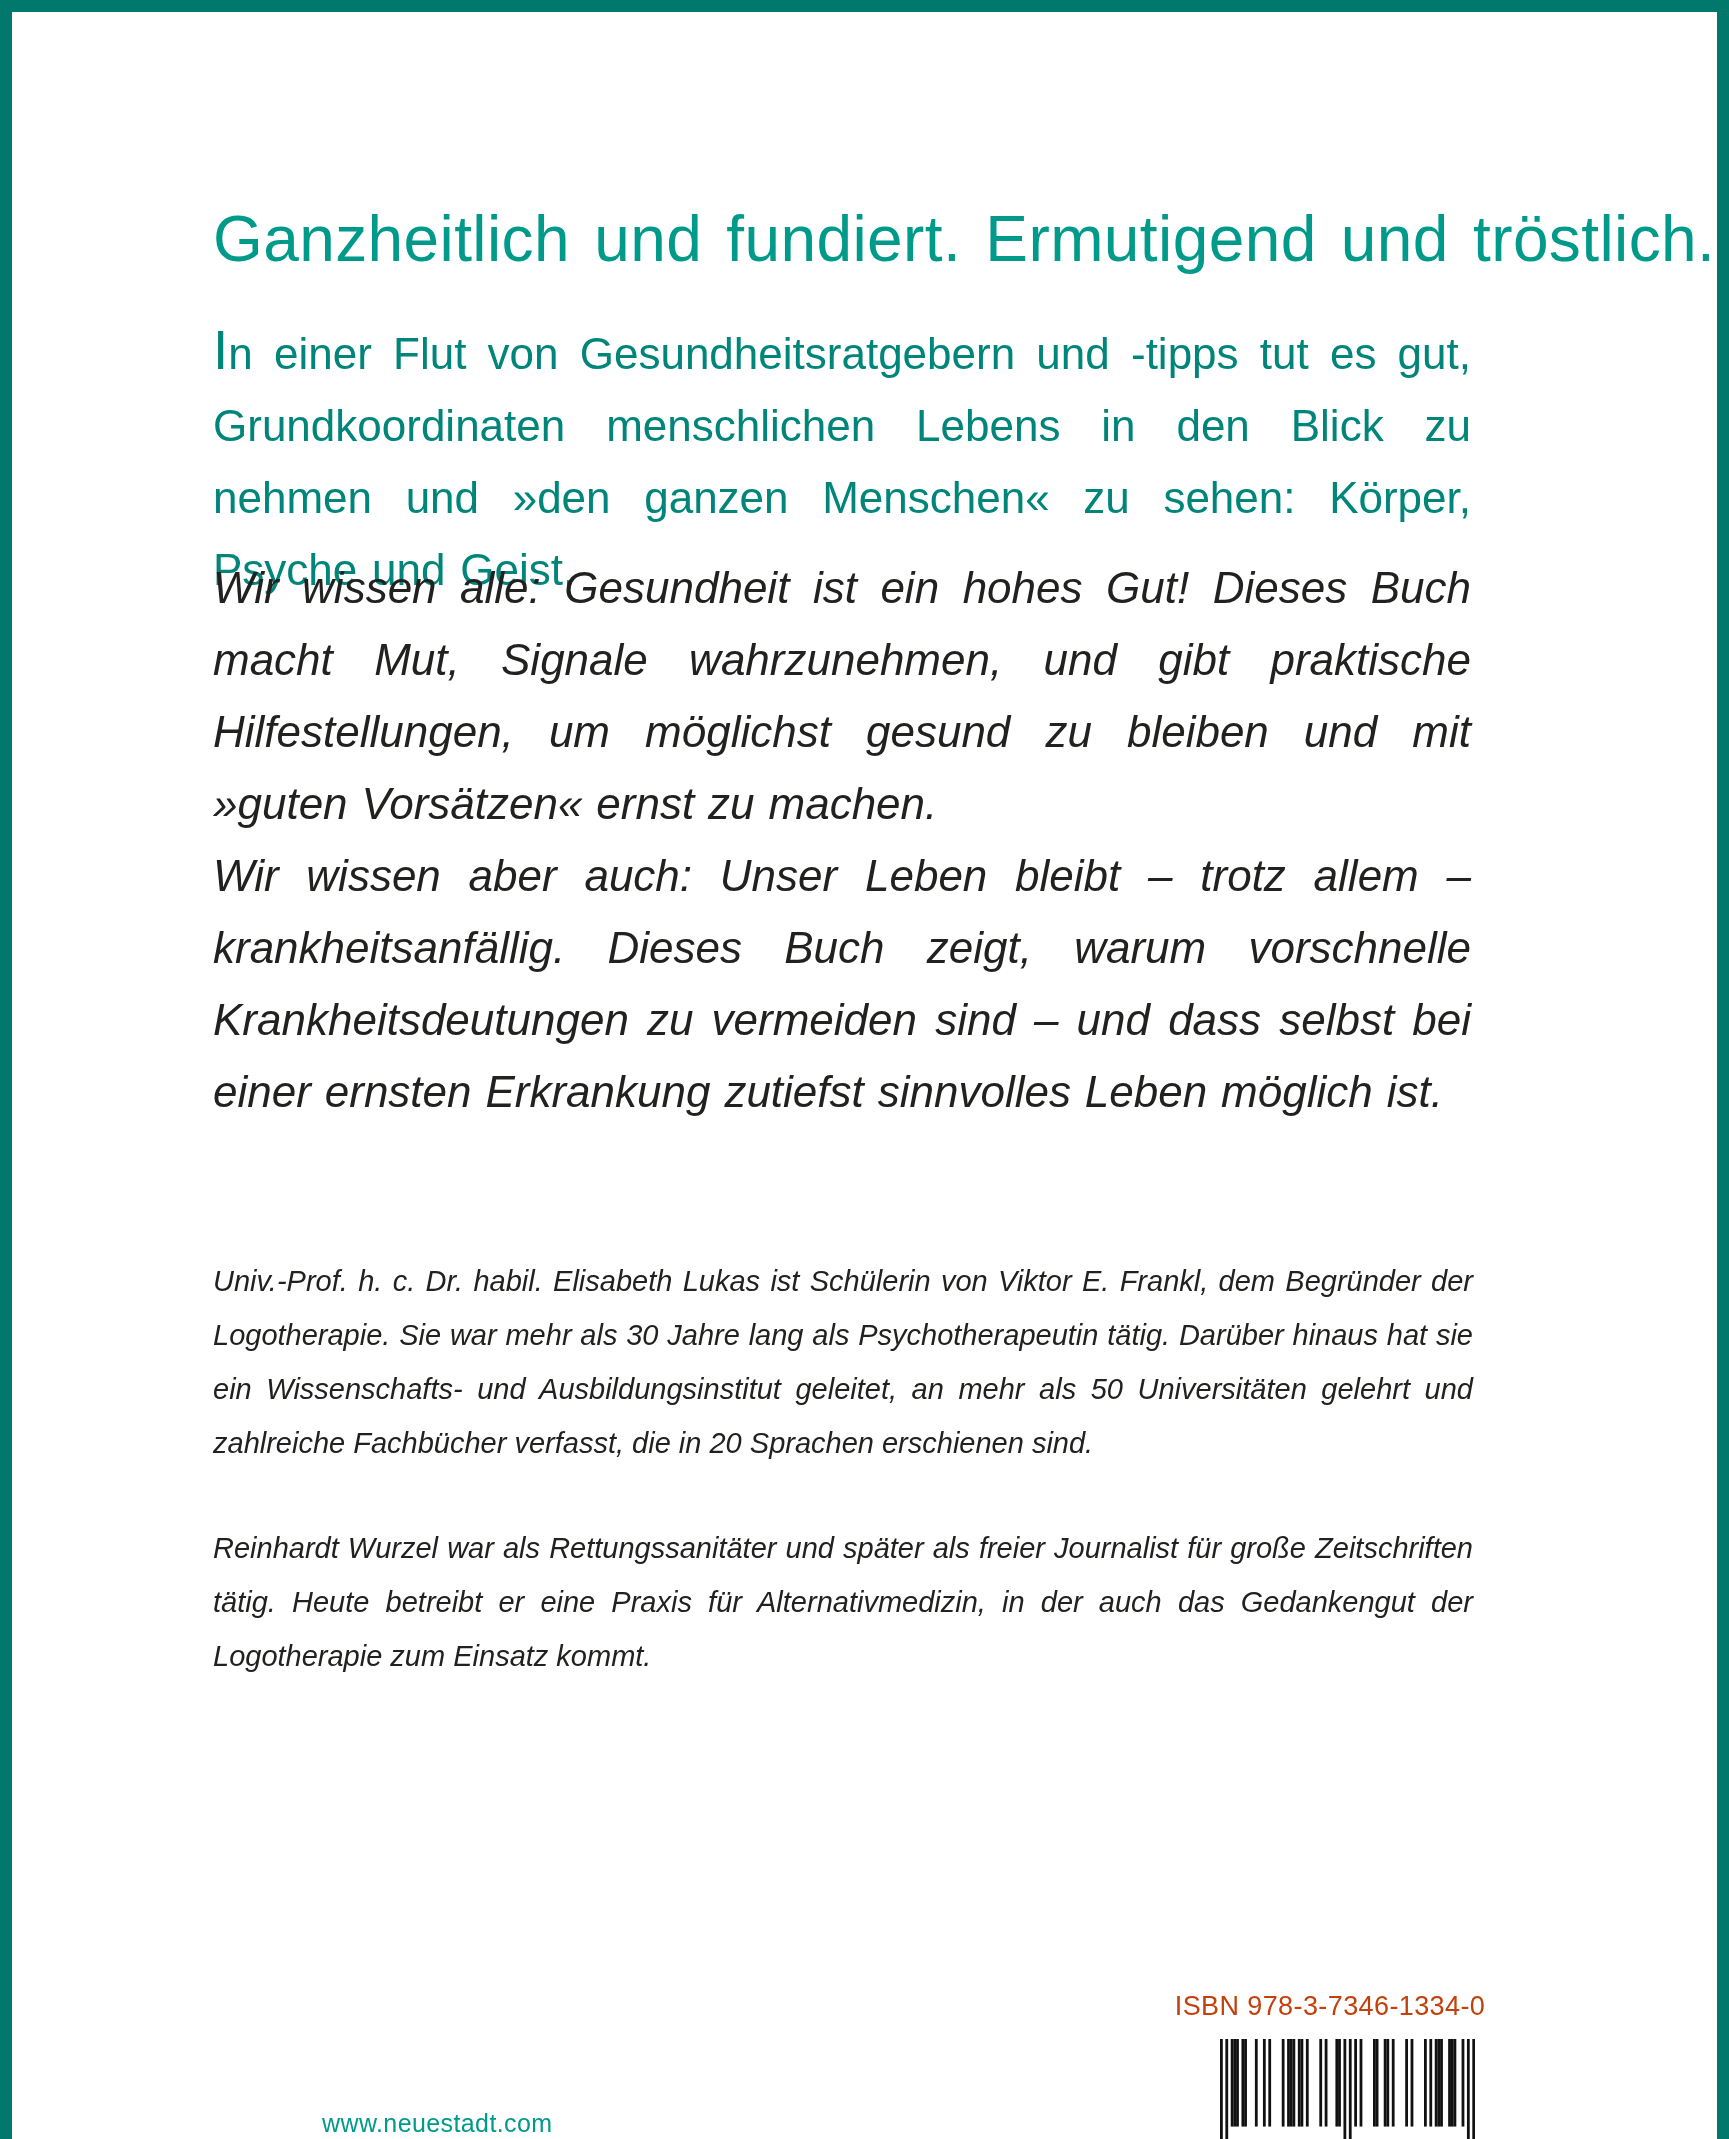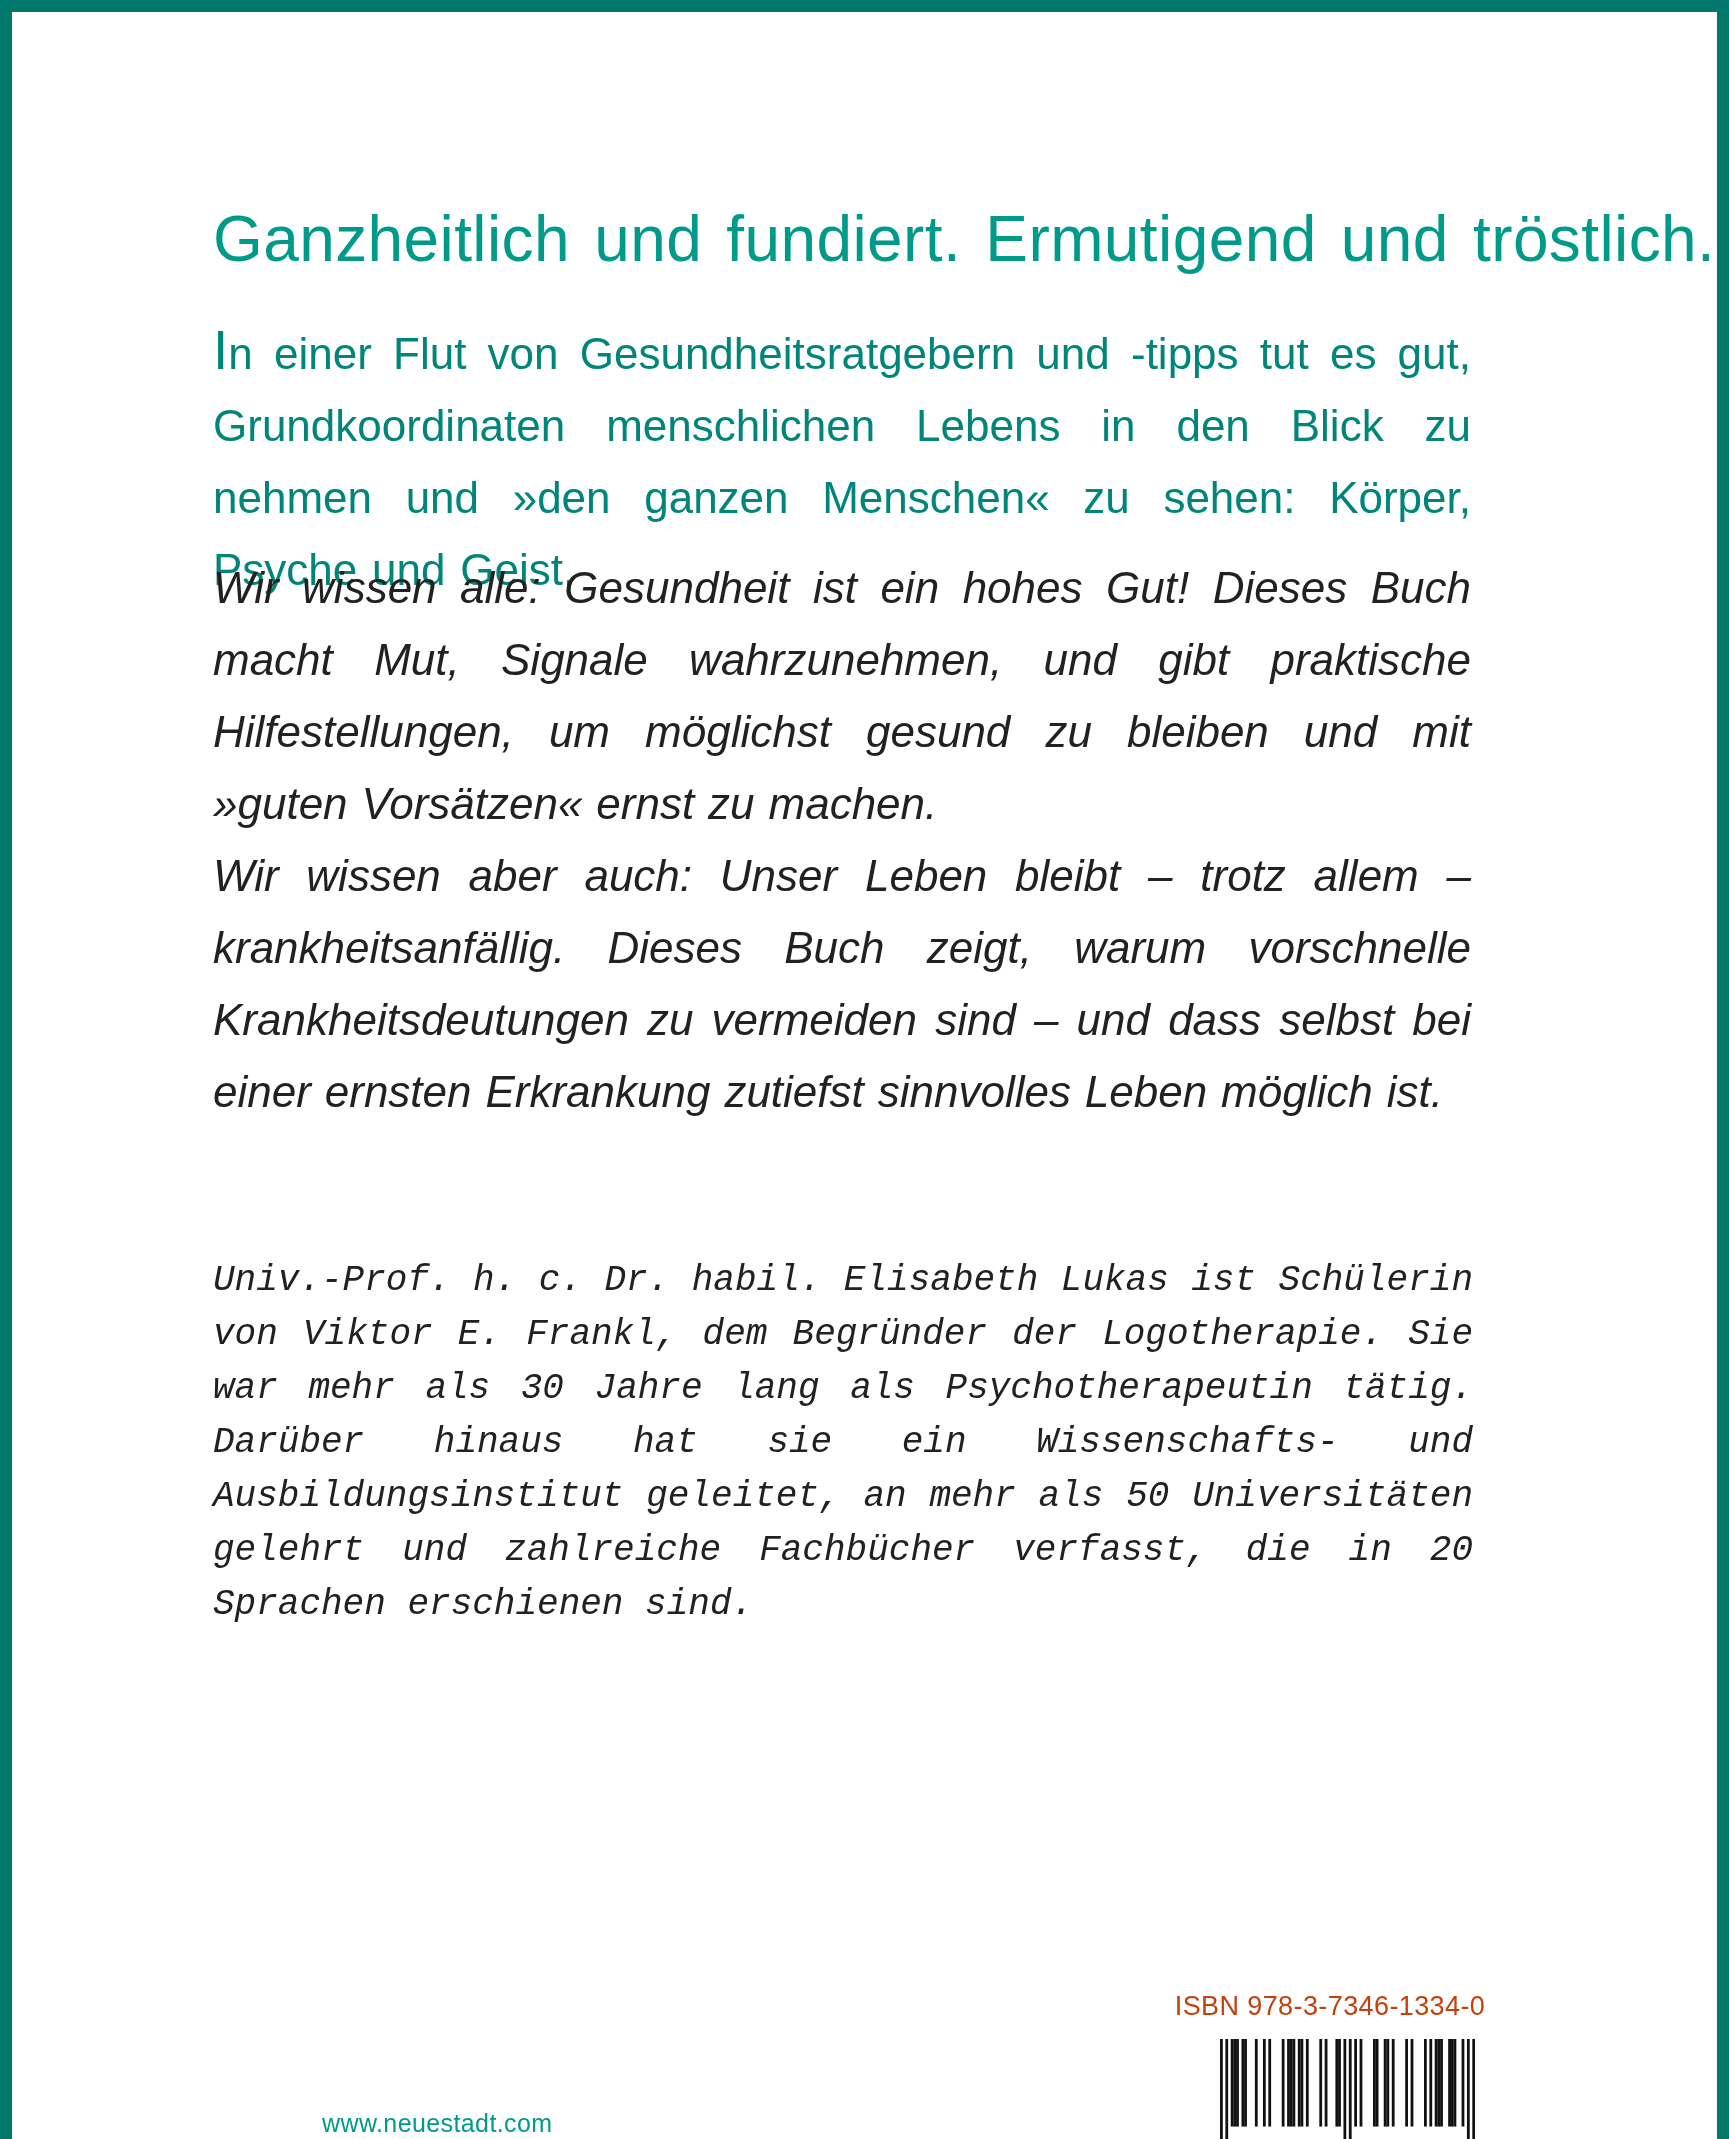--- a/index.html
+++ b/index.html
@@ -32,21 +32,21 @@
     text-align:justify; hyphens:auto; word-spacing:2.6px;
   }
   .intro::first-letter{ font-size:55px; }
   .body-text{
     position:absolute; left:201px; top:540px; width:1258px;
     font-size:44px; line-height:72px; color:var(--ink);
   }
   .body-text p{ text-align:justify; hyphens:auto; word-spacing:1.7px;font-style:italic; }
   .bio{
     position:absolute; left:201px; top:1242px; width:1260px;
-    font-size:36px; line-height:54px; font-style:italic; color:var(--ink);font-family:Liberation Mono, monospace;
+    font-size:29px; line-height:54px; font-style:italic; color:var(--ink);
   }
   .bio p{ text-align:justify; hyphens:auto; }
   .bio p + p{ margin-top:51px; }
 
   .publisher{
     position:absolute; left:196px; top:1971px;
     display:flex; align-items:flex-start;
   }
   .pub-icon{ width:81px; height:81px; flex:0 0 auto; }
   .pub-name{
@@ -77,20 +77,21 @@
 
   <p class="intro">In einer Flut von Gesundheitsratgebern und -tipps tut es gut, Grundkoordinaten menschlichen Lebens in den Blick zu nehmen und »den ganzen Menschen« zu sehen: Körper, Psyche und Geist.</p>
 
   <div class="body-text">
     <p>Wir wissen alle: Gesundheit ist ein hohes Gut! Dieses Buch macht Mut, Signale wahrzunehmen, und gibt praktische Hilfestellungen, um möglichst gesund zu bleiben und mit »guten Vorsätzen« ernst zu machen.</p>
     <p>Wir wissen aber auch: Unser Leben bleibt – trotz allem – krankheitsanfällig. Dieses Buch zeigt, warum vorschnelle Krankheitsdeutungen zu vermeiden sind – und dass selbst bei einer ernsten Erkrankung zutiefst sinnvolles Leben möglich ist.</p>
   </div>
 
   <div class="bio">
     <p>Univ.-Prof. h. c. Dr. habil. Elisabeth Lukas ist Schülerin von Viktor E. Frankl, dem Begründer der Logotherapie. Sie war mehr als 30 Jahre lang als Psychotherapeutin tätig. Darüber hinaus hat sie ein Wissenschafts- und Ausbildungsinstitut geleitet, an mehr als 50 Universitäten gelehrt und zahlreiche Fachbücher verfasst, die in 20 Sprachen erschienen sind.</p>
+    <p>Reinhardt Wurzel war als Rettungssanitäter und später als freier Journalist für große Zeitschriften tätig. Heute betreibt er eine Praxis für Alternativmedizin, in der auch das Gedankengut der Logotherapie zum Einsatz kommt.</p>
   </div>
 
 
   <a class="website" href="#">www.neuestadt.com</a>
 
   <div class="isbn-label">ISBN 978-3-7346-1334-0</div>
 
   <div class="ean">
     <svg id="ean-svg" class="ean-bars" viewBox="0 0 95 40" preserveAspectRatio="none" aria-hidden="true">
         <rect x="0" y="0" width="1.04" height="40" fill="#111111"></rect>

